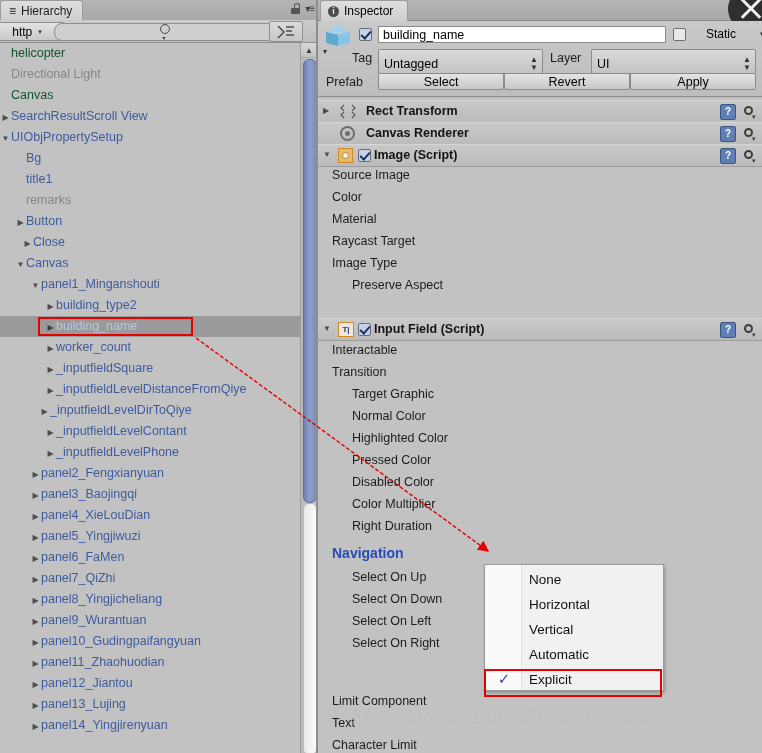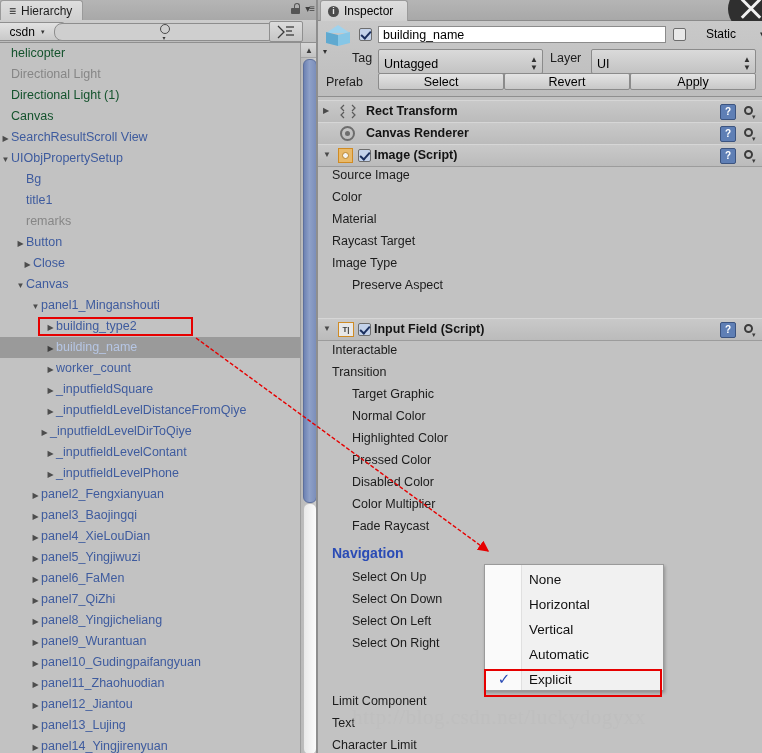--- a/index.html
+++ b/index.html
@@ -179,42 +179,41 @@
         <span>Hierarchy</span>
       </div>
       <div class="lockrow">
         <span class="lock-ico"></span>
         <span class="menu-ico">▾≡</span>
       </div>
     </div>
 
     <div class="h-toolbar">
       <div class="create-btn nosel">
-        <span>csdn</span>
+        <span>http</span>
         <span class="caret">▾</span>
       </div>
       <div class="search-box">
         <span class="magn"></span>
         <span class="vcaret">▾</span>
         <span class="qtext">All</span>
       </div>
       <div class="sortbtn">
         <svg width="18" height="14" viewBox="0 0 18 14">
           <path d="M1 1 L7 7 L1 13" fill="none" stroke="#3b3b3b" stroke-width="1.3"></path>
           <line x1="9" y1="2" x2="17" y2="2" stroke="#3b3b3b" stroke-width="1.3"></line>
           <line x1="9" y1="6" x2="15" y2="6" stroke="#3b3b3b" stroke-width="1.3"></line>
           <line x1="9" y1="10" x2="17" y2="10" stroke="#3b3b3b" stroke-width="1.3"></line>
         </svg>
       </div>
     </div>
 
     <div id="tree">
         <div class="trow nosel"><span class="tw" style="padding-left: 0px;"><span class="arrow none">▶</span><span class="lbl ">helicopter</span></span></div>
         <div class="trow nosel"><span class="tw" style="padding-left: 0px;"><span class="arrow none">▶</span><span class="lbl inactive">Directional Light</span></span></div>
-        <div class="trow nosel"><span class="tw" style="padding-left: 0px;"><span class="arrow none">▶</span><span class="lbl ">Directional Light (1)</span></span></div>
         <div class="trow nosel"><span class="tw" style="padding-left: 0px;"><span class="arrow none">▶</span><span class="lbl ">Canvas</span></span></div>
         <div class="trow nosel"><span class="tw" style="padding-left: 0px;"><span class="arrow">▶</span><span class="lbl prefab">SearchResultScroll View</span></span></div>
         <div class="trow nosel"><span class="tw" style="padding-left: 0px;"><span class="arrow">▼</span><span class="lbl prefab">UIObjPropertySetup</span></span></div>
         <div class="trow nosel"><span class="tw" style="padding-left: 15px;"><span class="arrow none">▶</span><span class="lbl prefab">Bg</span></span></div>
         <div class="trow nosel"><span class="tw" style="padding-left: 15px;"><span class="arrow none">▶</span><span class="lbl prefab">title1</span></span></div>
         <div class="trow nosel"><span class="tw" style="padding-left: 15px;"><span class="arrow none">▶</span><span class="lbl inactive">remarks</span></span></div>
         <div class="trow nosel"><span class="tw" style="padding-left: 15px;"><span class="arrow">▶</span><span class="lbl prefab">Button</span></span></div>
         <div class="trow nosel"><span class="tw" style="padding-left: 22px;"><span class="arrow">▶</span><span class="lbl prefab">Close</span></span></div>
         <div class="trow nosel"><span class="tw" style="padding-left: 15px;"><span class="arrow">▼</span><span class="lbl prefab">Canvas</span></span></div>
         <div class="trow nosel"><span class="tw" style="padding-left: 30px;"><span class="arrow">▼</span><span class="lbl prefab">panel1_Minganshouti</span></span></div>
@@ -370,21 +369,21 @@
     <span class="lbl-r" style="left:34px;top:409px;">Normal Color</span>
 
     <span class="lbl-r" style="left:34px;top:431px;">Highlighted Color</span>
 
     <span class="lbl-r" style="left:34px;top:453px;">Pressed Color</span>
 
     <span class="lbl-r" style="left:34px;top:475px;">Disabled Color</span>
 
     <span class="lbl-r" style="left:34px;top:497px;">Color Multiplier</span>
 
-    <span class="lbl-r" style="left:34px;top:519px;">Fade Raycast</span>
+    <span class="lbl-r" style="left:34px;top:519px;">Right Duration</span>
 
     <span class="navlabel" style="left:14px;top:545px;">Navigation</span>
 
     <span class="lbl-r" style="left:34px;top:570px;">Select On Up</span>
 
     <span class="lbl-r" style="left:34px;top:592px;">Select On Down</span>
 
     <span class="lbl-r" style="left:34px;top:614px;">Select On Left</span>
 
     <span class="lbl-r" style="left:34px;top:636px;">Select On Right</span>

